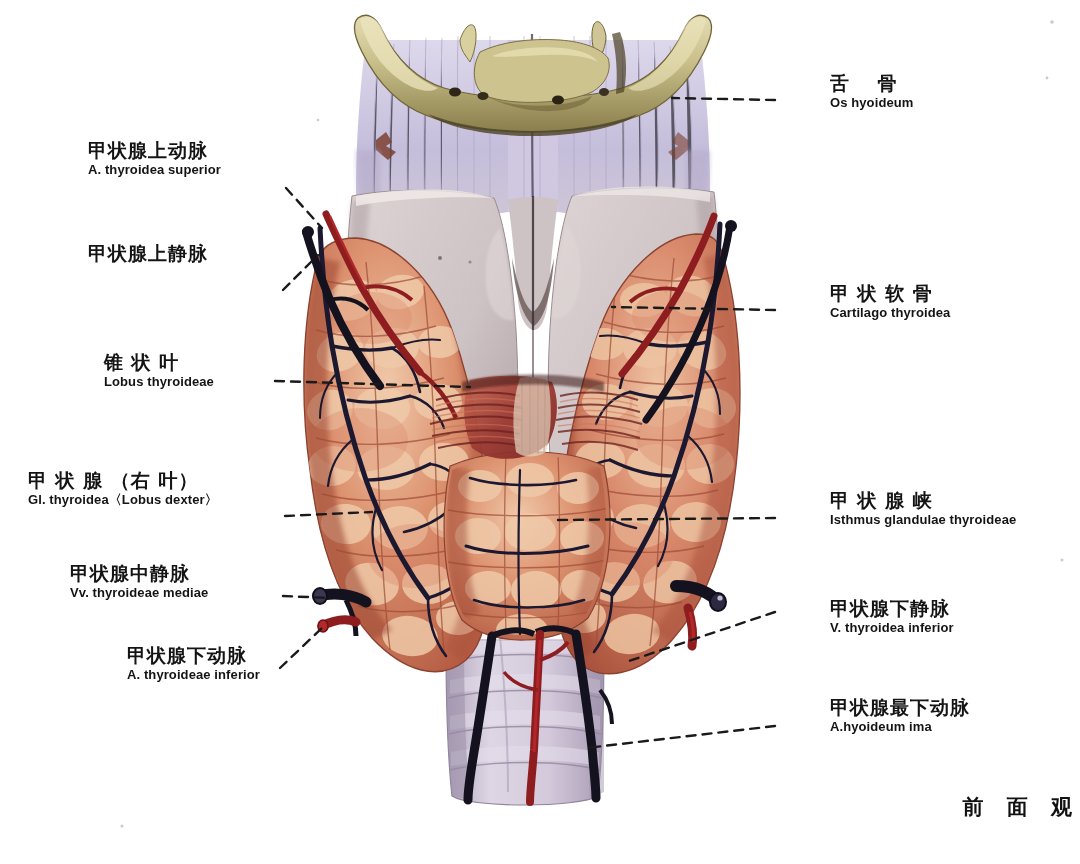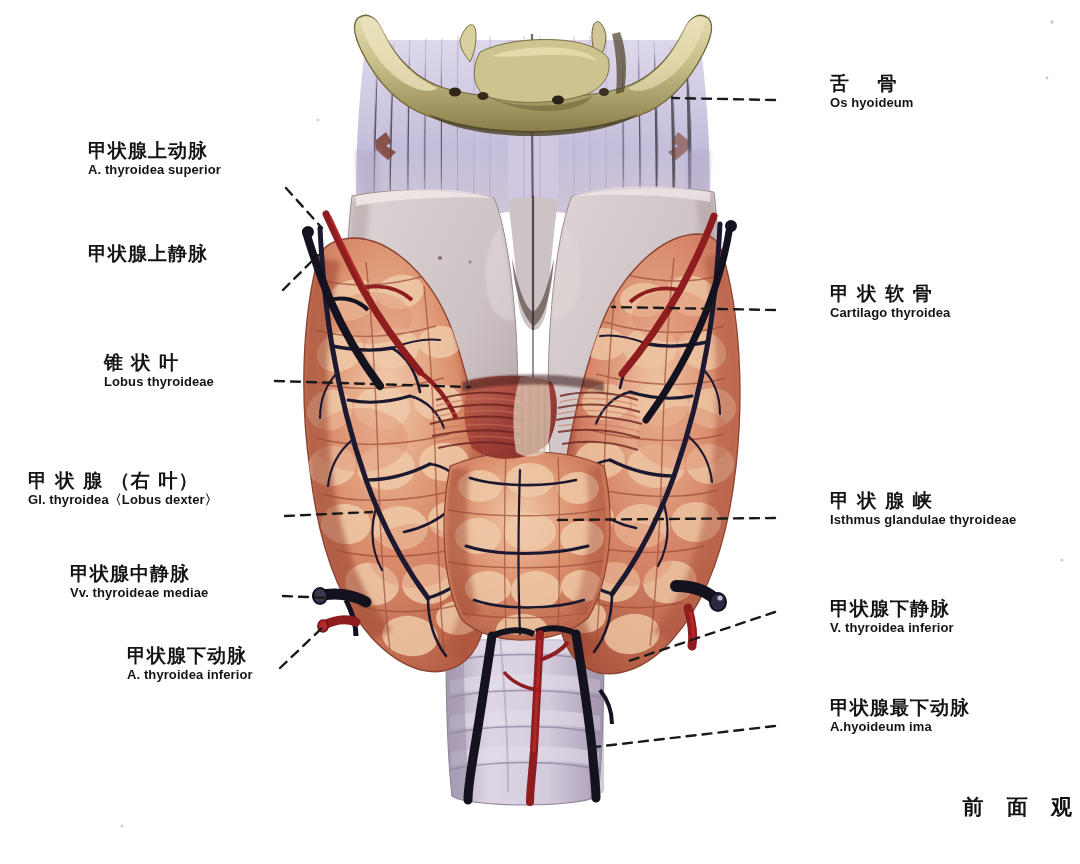--- a/index.html
+++ b/index.html
@@ -553,21 +553,21 @@
     <span class="la">Gl. thyroidea〈Lobus dexter〉</span>
   </div>
 
   <div class="label leftal" style="left:70px;top:563px;">
     <span class="cn">甲状腺中静脉</span>
     <span class="la">Vv. thyroideae mediae</span>
   </div>
 
   <div class="label leftal" style="left:106px;top:645px;margin-left:21px;">
     <span class="cn">甲状腺下动脉</span>
-    <span class="la">A. thyroidea inferior</span>
+    <span class="la">A. thyroideae inferior</span>
   </div>
 
   <div class="label right" style="left:786px;top:73px;">
     <span class="cn">舌 　骨</span>
     <span class="la">Os hyoideum</span>
   </div>
 
   <div class="label right" style="left:786px;top:283px;">
     <span class="cn">甲 状 软 骨</span>
     <span class="la">Cartilago thyroidea</span>

